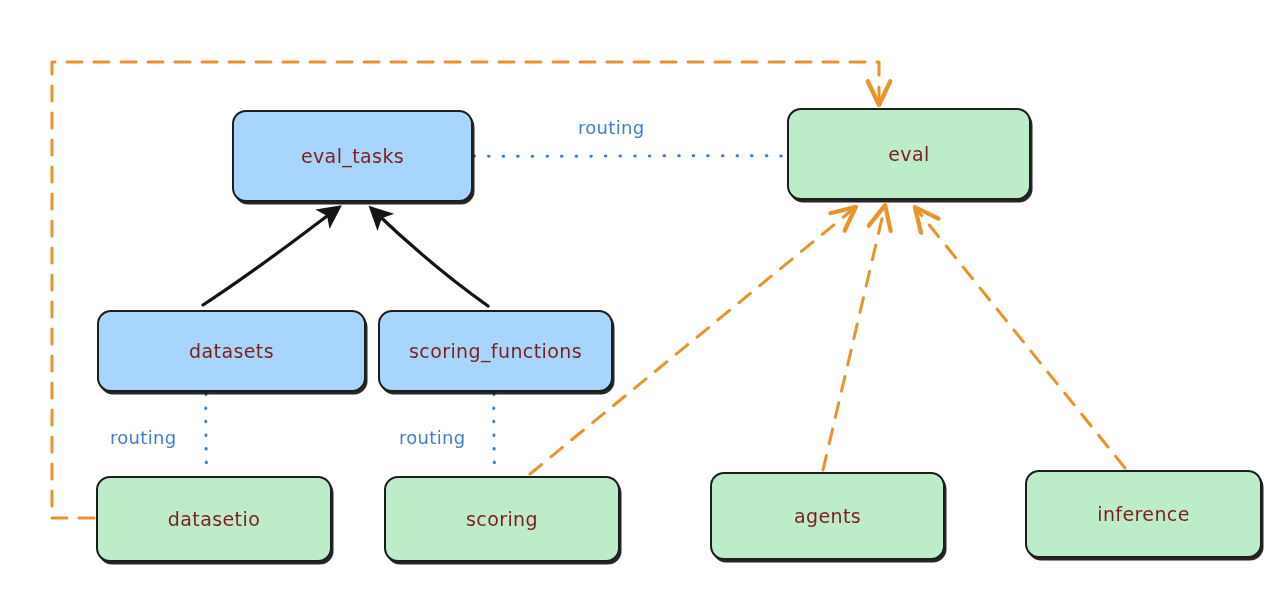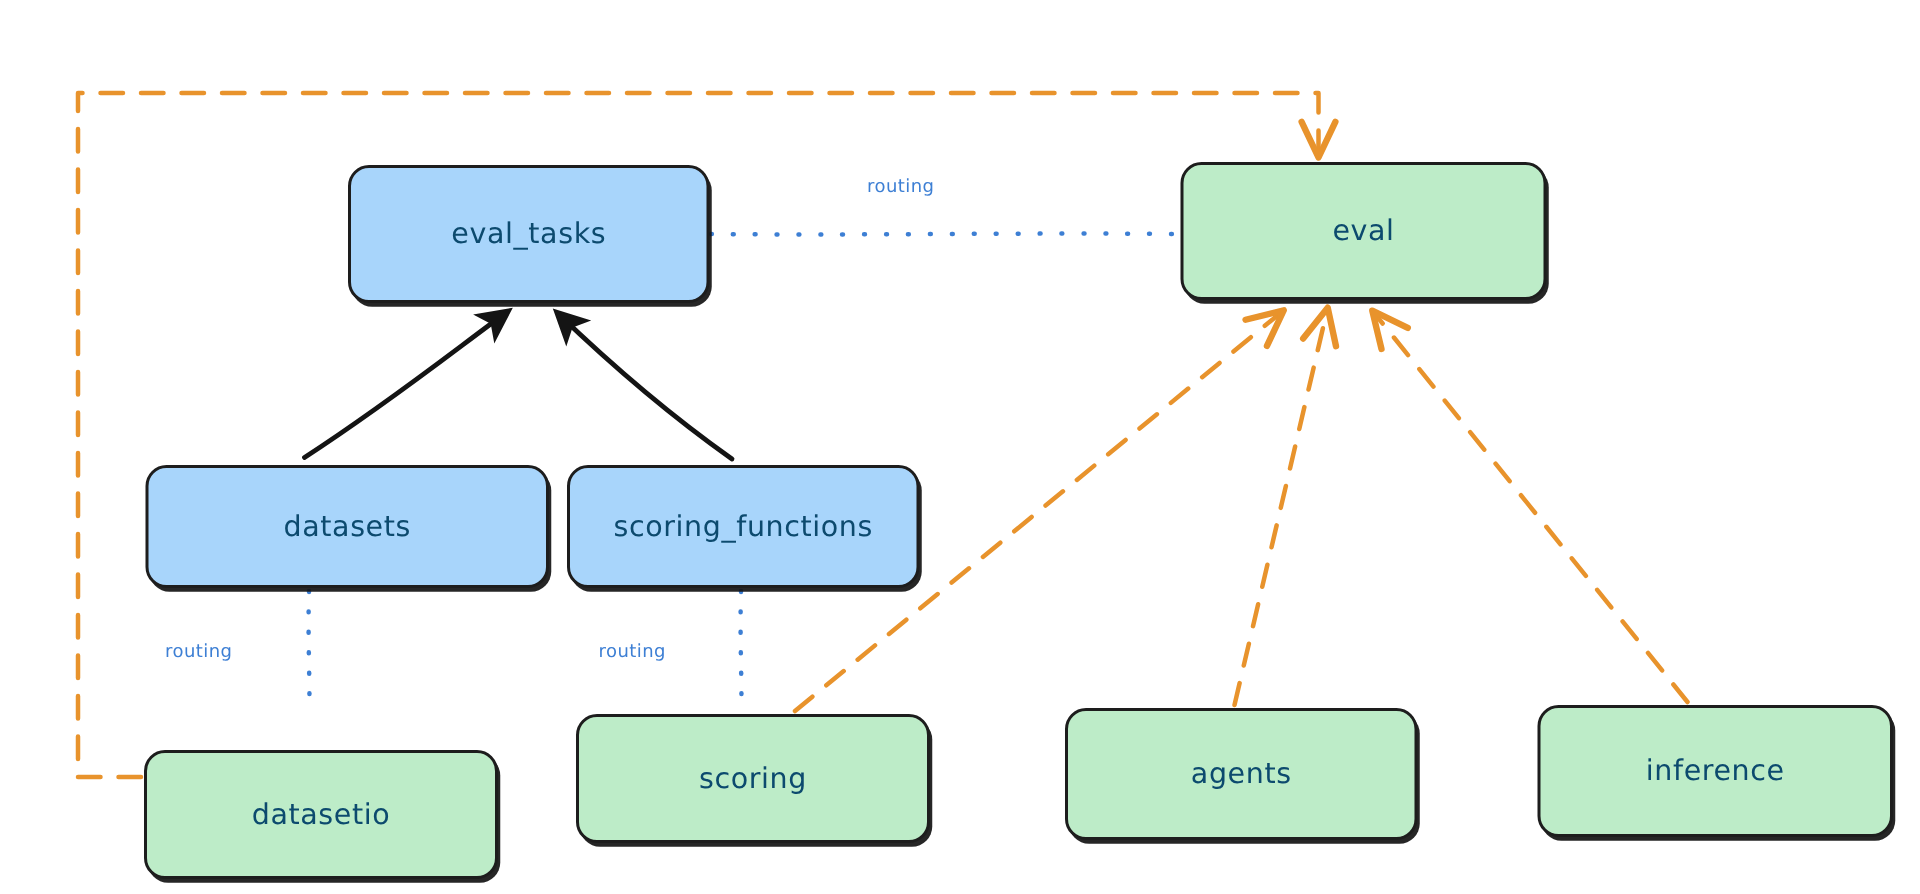--- a/index.html
+++ b/index.html
@@ -39,28 +39,28 @@
   .node-api {
     background: #a8d5fb;
   }
   .node-provider {
     background: #bdecc8;
   }
   .node-label {
     font-family: "DejaVu Sans", sans-serif;
     font-size: 19px;
     letter-spacing: 0.4px;
-    color: #0c4a6e;
+    color: #7f1d1d;
     white-space: nowrap;
     user-select: none;
   }
   .edge-label {
     position: absolute;
     font-family: "DejaVu Sans", sans-serif;
-    font-size: 12px;
+    font-size: 18px;
     color: #3d7fd4;
     letter-spacing: 0.3px;
     white-space: nowrap;
     user-select: none;
   }
 </style>
 </head>
 <body>
 
 <div id="diagram-root">
@@ -110,21 +110,21 @@
   </div>
 
   <div class="node node-api" style="left:97px; top:310px; width:269px; height:82px;">
     <span class="node-label">datasets</span>
   </div>
 
   <div class="node node-api" style="left:378px; top:310px; width:235px; height:82px;">
     <span class="node-label">scoring_functions</span>
   </div>
 
-  <div class="node node-provider" style="left:96px; top:500px; width:236px; height:86px;">
+  <div class="node node-provider" style="left:96px; top:476px; width:236px; height:86px;">
     <span class="node-label">datasetio</span>
   </div>
 
   <div class="node node-provider" style="left:384px; top:476px; width:236px; height:86px;">
     <span class="node-label">scoring</span>
   </div>
 
   <div class="node node-provider" style="left:710px; top:472px; width:235px; height:88px;">
     <span class="node-label">agents</span>
   </div>

